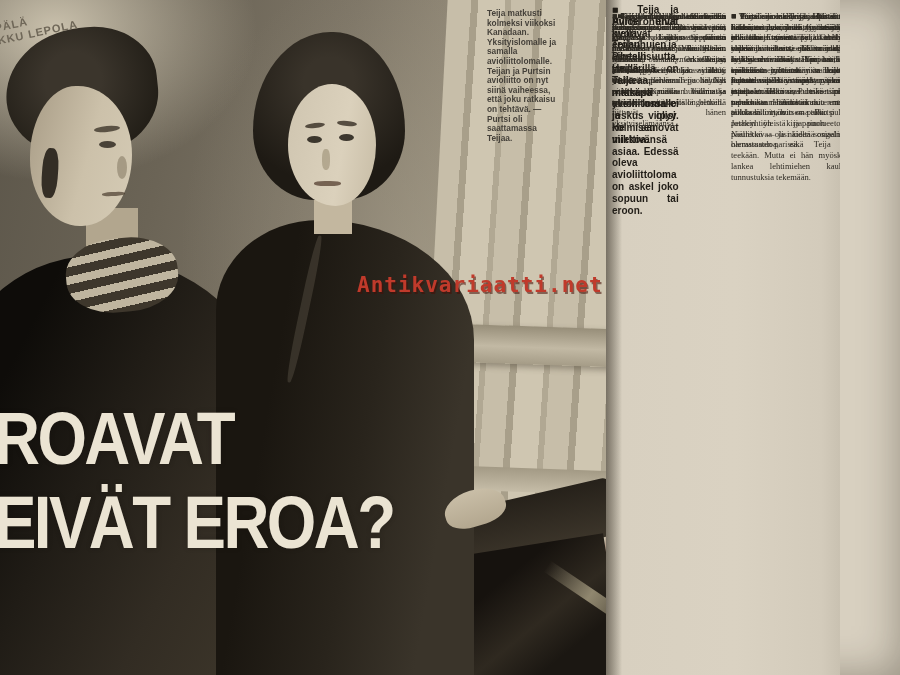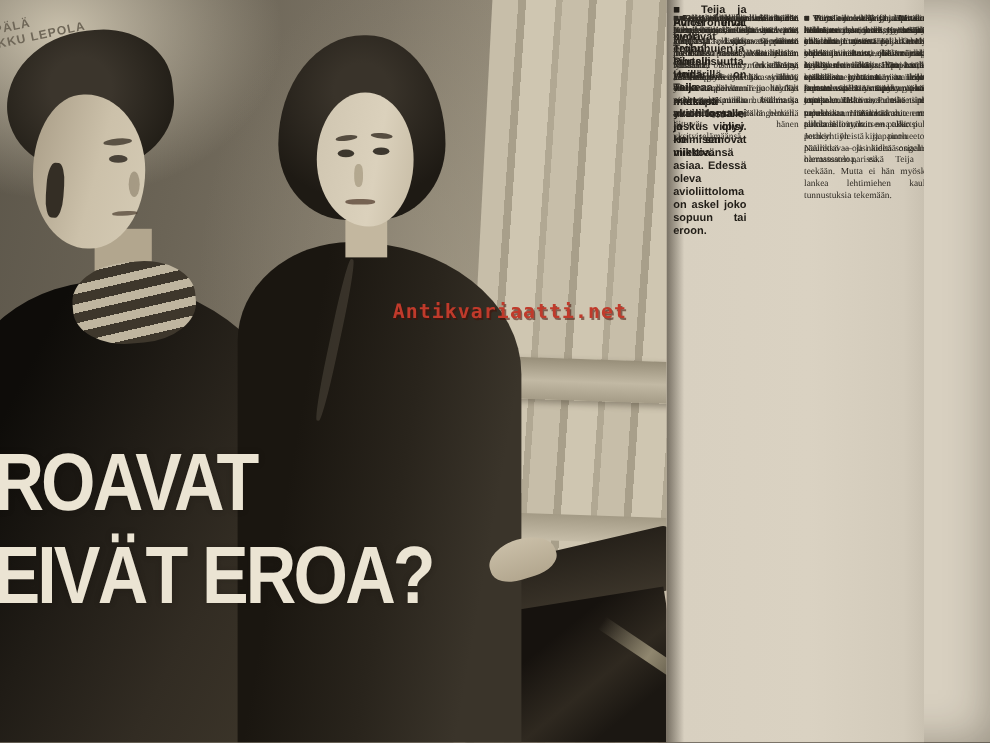--- a/index.html
+++ b/index.html
@@ -84,21 +84,21 @@
   .photo-caption{left:487px;top:9px;width:77px;
       font-family:"Liberation Sans",sans-serif;font-weight:bold;font-size:8.3px;line-height:9.6px;
       color:#45413a;z-index:4;}
   .headline{left:-6px;font-family:"Liberation Sans",sans-serif;font-weight:bold;
       font-size:74px;letter-spacing:-3px;color:#ebe4d3;white-space:nowrap;
       transform:scaleX(.86);transform-origin:left center;z-index:6;
       text-shadow:0 0 6px rgba(20,16,10,.25);}
   .headline.l1{top:396px;}
   .headline.l2{top:480px;}
   .watermark{left:357px;top:273px;z-index:7;
-      font-family:"DejaVu Sans Mono",monospace;font-weight:bold;font-size:18px;letter-spacing:1px;
+      font-family:"DejaVu Sans Mono",monospace;font-weight:bold;font-size:21px;letter-spacing:1px;
       color:#c03a2b;text-shadow:1.5px 1.5px 0 rgba(70,14,6,.55);}
 
   
   .text-page{left:606px;top:0;width:234px;height:675px;overflow:hidden;
       background:linear-gradient(90deg,#c6beae,#d8d0c0 7%,#dad2c2 55%,#d3cbbb 92%,#c9c1b1);}
   .fold-shadow{left:0;top:0;width:16px;height:675px;
       background:linear-gradient(90deg,rgba(42,36,26,.5),rgba(42,36,26,0));}
   .col{top:4px;color:#2d2922;}
   .col1{left:6px;width:114px;}
   .col2{left:125px;width:122px;}
@@ -141,20 +141,21 @@
     <div class="woman-brow-l"></div>
     <div class="woman-brow-r"></div>
     <div class="woman-eye-l"></div>
     <div class="woman-eye-r"></div>
     <div class="woman-nose"></div>
     <div class="woman-mouth"></div>
     <div class="woman-hand"></div>
 
     <div class="photo-credit">PPÄLÄ
 UKKU LEPOLA</div>
+    <div class="photo-caption">Teija matkusti kolmeksi viikoksi Kanadaan. Yksityislomalle ja samalla avioliittolomalle. Teijan ja Purtsin avioliitto on nyt siinä vaiheessa, että joku ratkaisu on tehtävä. — Purtsi oli saattamassa Teijaa.</div>
     <div class="headline l1">ROAVAT</div>
     <div class="headline l2">EIVÄT EROA?</div>
   </div>
 
   <div class="watermark">Antikvariaatti.net</div>
 
   <div class="text-page">
     <div class="fold-shadow"></div>
 
     <div class="col col1">

